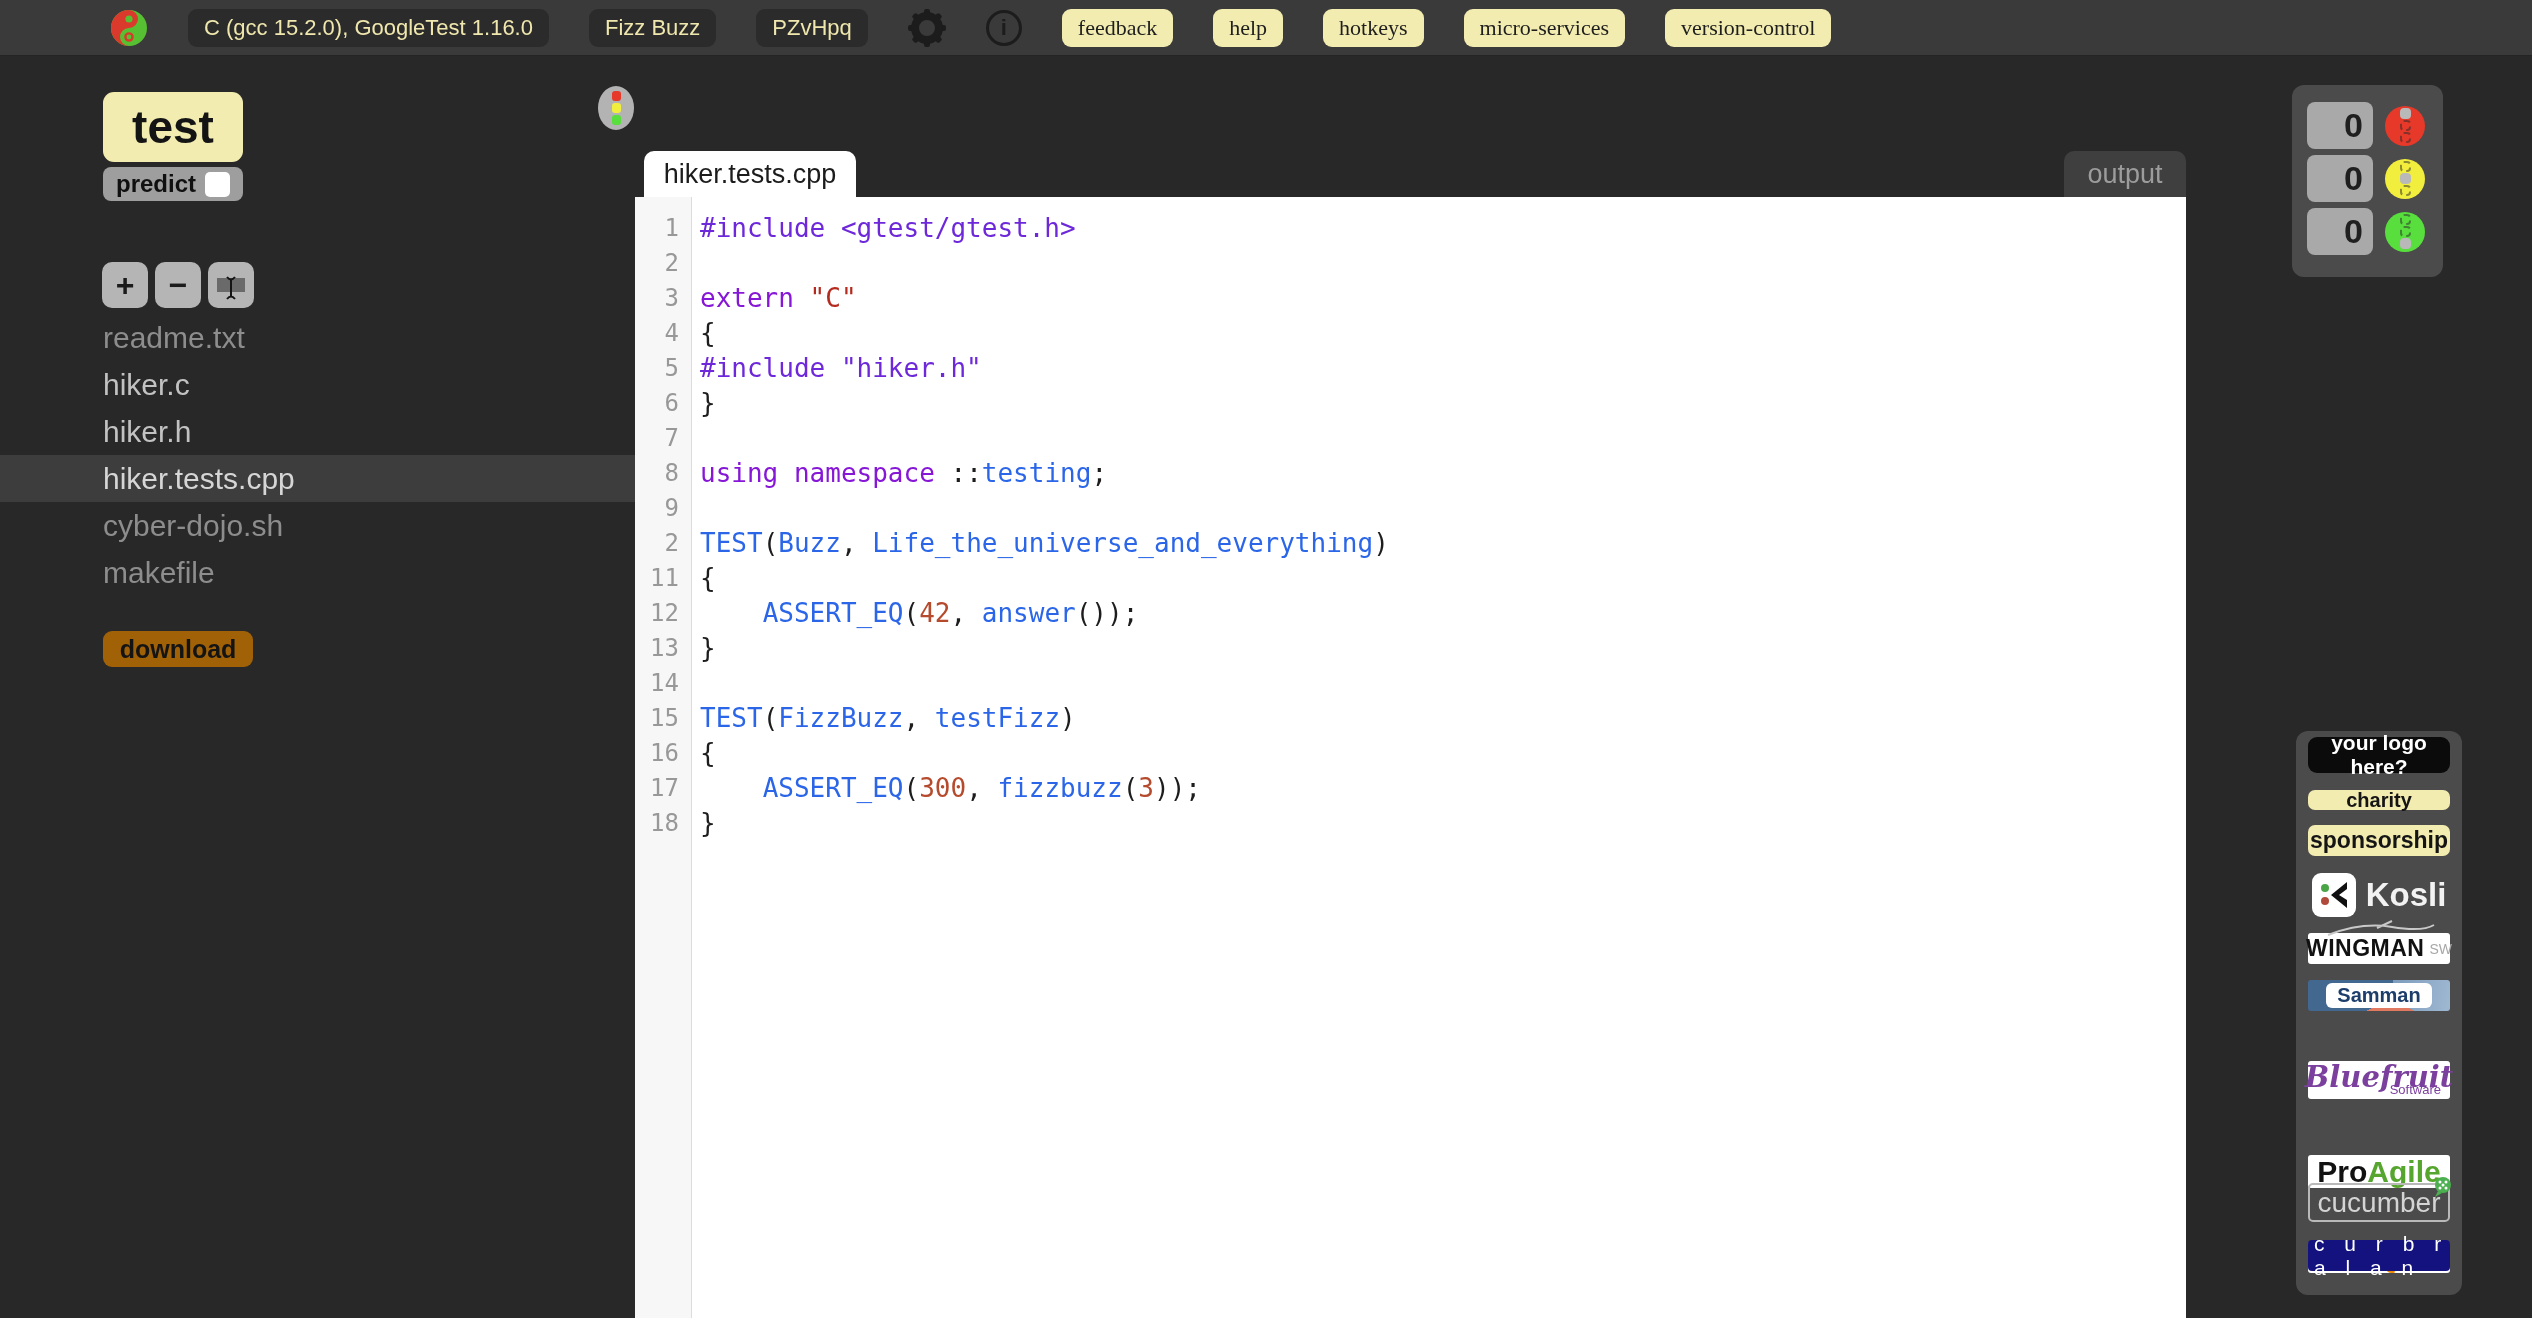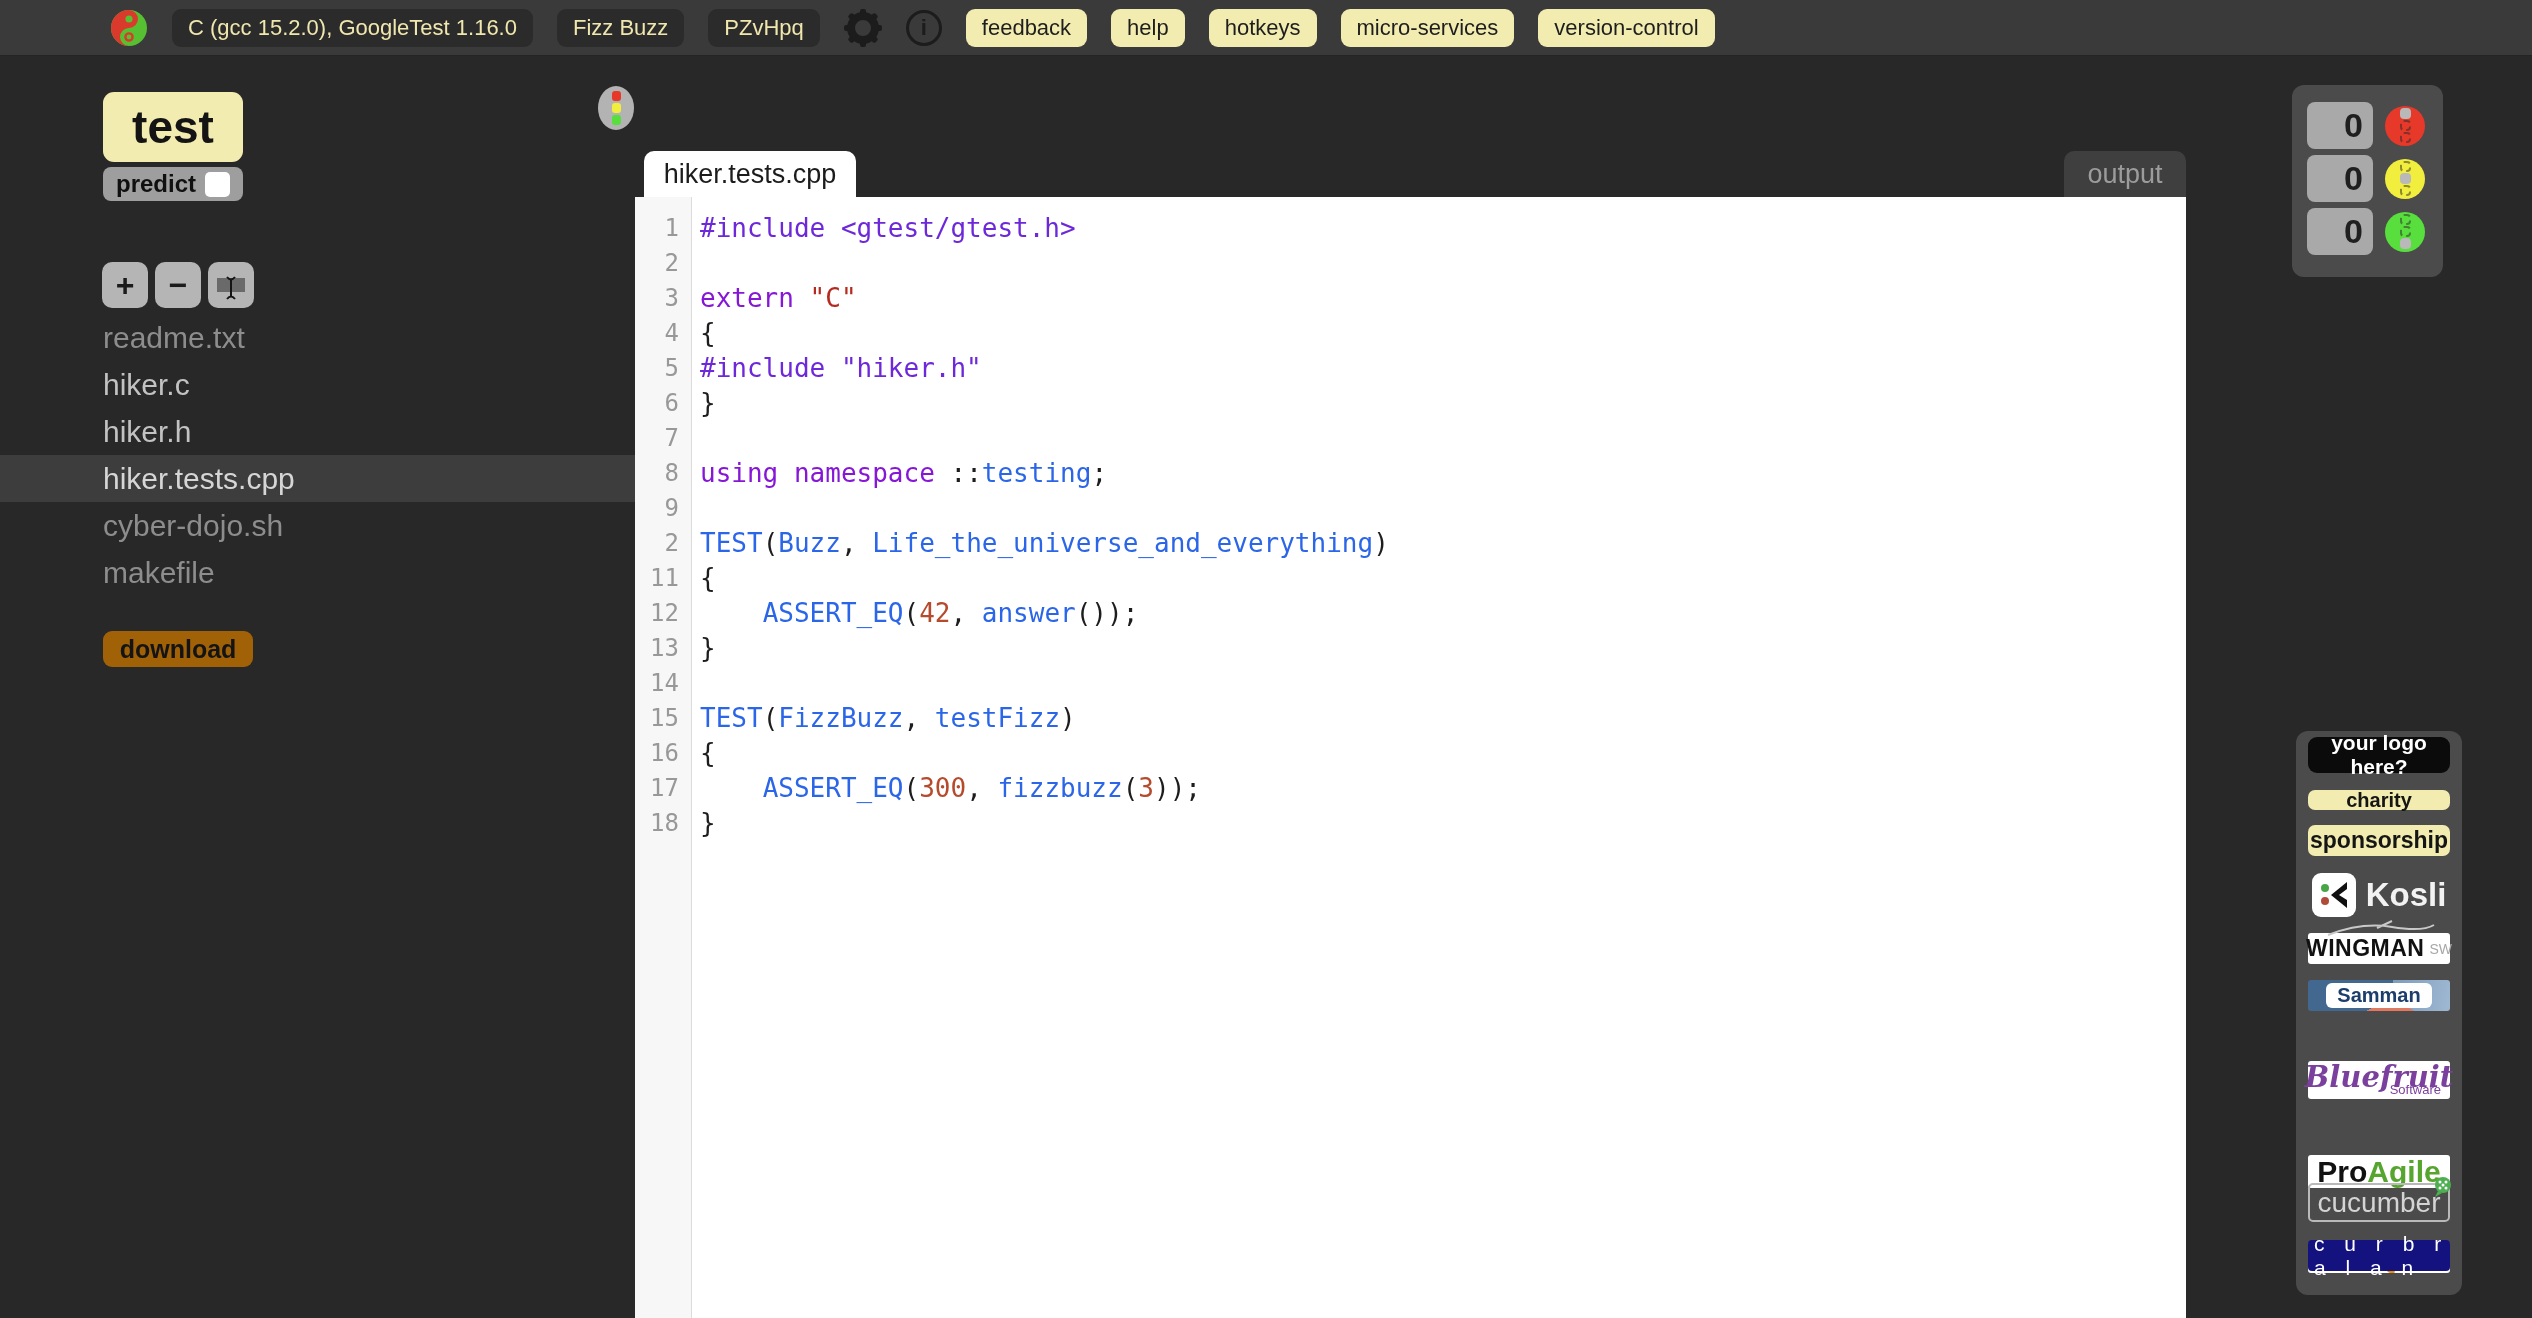--- a/index.html
+++ b/index.html
@@ -1,26 +1,26 @@
 <!DOCTYPE html>
 <html><head>
 <meta charset="utf-8">
 <style>
   html,body{margin:0;padding:0;background:#282828;}
   .screen{position:relative;width:2532px;height:1318px;background:#282828;overflow:hidden;
           font-family:"Liberation Sans",sans-serif;}
 
   
   .topbar{position:absolute;left:0;top:0;width:2532px;height:56px;background:#3a3a3a;
-          border-bottom:1px solid #242424;display:flex;align-items:center;gap:24px;
+          border-bottom:1px solid #242424;display:flex;align-items:center;gap:40px;
           padding-left:110px;box-sizing:border-box;}
   .btn{border:none;cursor:pointer;border-radius:9px;height:38px;padding:0 16px;
        font-family:"Liberation Sans",sans-serif;font-size:22px;display:flex;align-items:center;}
   .btn.dark{background:#2b2b2b;color:#efe7ad;}
-  .btn.cream{background:#f3ecb0;color:#1e1e1e;}
+  .btn.cream{background:#f3ecb0;color:#1e1e1e;font-family:Liberation Serif, serif;}
   .icon-btn{background:none;border:none;padding:0;cursor:pointer;display:flex;align-items:center;}
   .info-circle{width:30px;height:30px;border:3.5px solid #1c1c1c;border-radius:50%;
                color:#1c1c1c;font-weight:bold;font-size:22px;display:flex;align-items:center;
                justify-content:center;}
 
   
   .test-btn{position:absolute;left:103px;top:92px;width:140px;height:70px;background:#f3ecb0;
             border:none;border-radius:11px;font-family:"Liberation Sans",sans-serif;
             font-size:46px;font-weight:bold;color:#141414;cursor:pointer;}
   .predict-bar{position:absolute;left:103px;top:167px;width:140px;height:34px;background:#9e9e9e;

